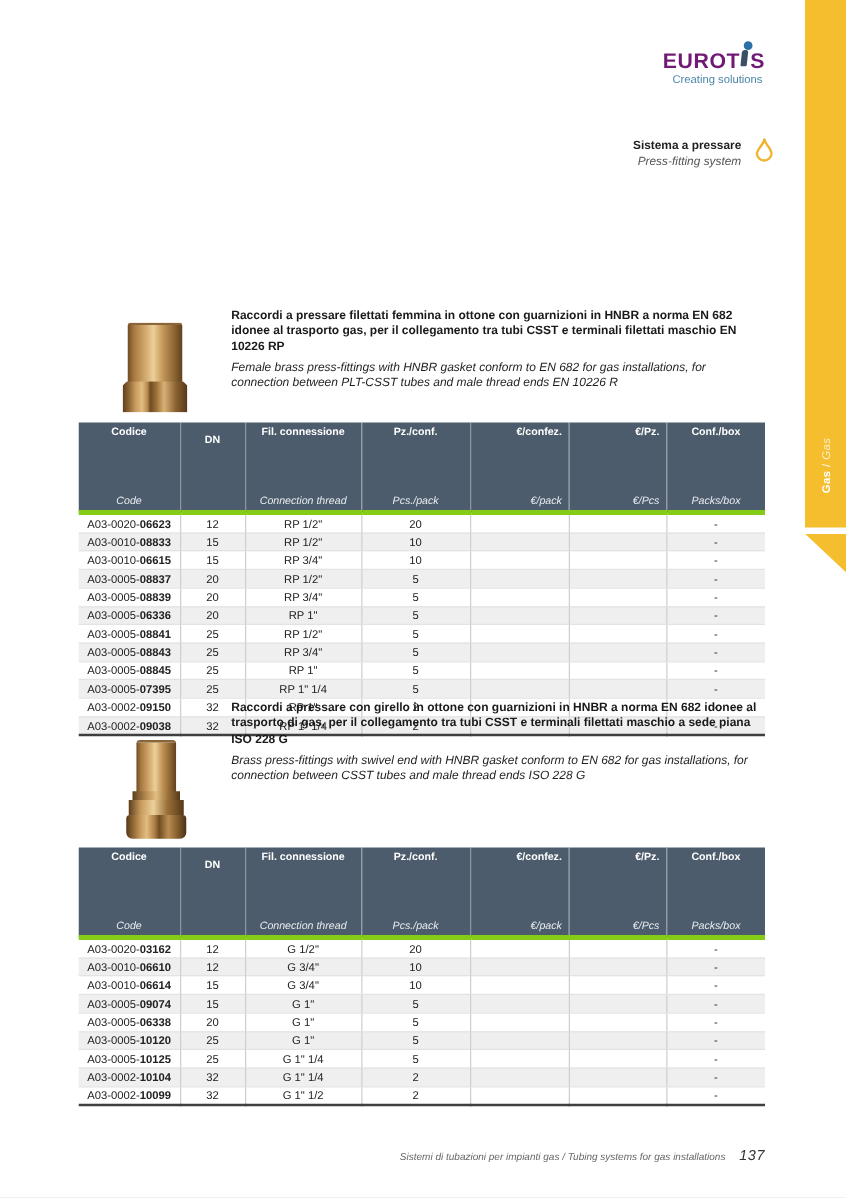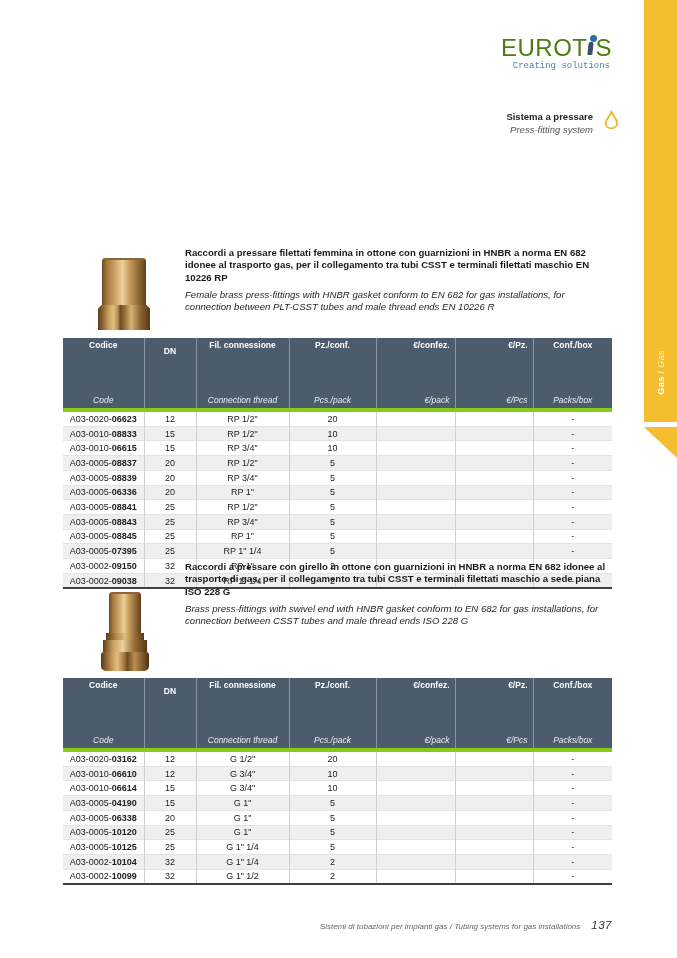--- a/index.html
+++ b/index.html
@@ -4,27 +4,27 @@
 <style>
   html,body { margin:0; padding:0; background:#e8e8e8; }
   .page {
     position:relative; width:677px; height:958px; margin:0 auto;
     background:#ffffff; overflow:hidden;
     font-family:"Liberation Sans", sans-serif; color:#1f1f1f;
   }
 
   
   .logo { position:absolute; top:36px; right:65px; text-align:right; }
-  .logo-text { font-size:24px; font-weight:normal; color:#4d7c0f; letter-spacing:.5px; line-height:1; }
+  .logo-text { font-size:17px; font-weight:bold; color:#701a75; letter-spacing:.5px; line-height:1; }
   .logo-i { position:relative; display:inline-block; width:8px; height:18px; }
   .logo-i::before { content:""; position:absolute; bottom:1px; left:1px; width:5px; height:13px;
     background:#3C5065; border-radius:2px 2px 1px 1px; transform:skewX(-6deg); }
   .logo-i::after { content:""; position:absolute; top:-3px; right:-2px; width:7px; height:7px;
     border-radius:50%; background:#2B6FA4; }
-  .logo-tagline { font-size:9px; color:#4C86A8; margin-top:1px; padding-right:2px;font-family:Liberation Mono, monospace; }
+  .logo-tagline { font-size:9px; color:#4C86A8; margin-top:1px; padding-right:2px; }
 
   
   .badge { position:absolute; top:108px; right:55px; display:flex; align-items:center; gap:8px; }
   .badge-text { text-align:right; }
   .badge-it { font-weight:bold; font-size:9.5px; color:#1f1f1f; line-height:1.35; }
   .badge-en { font-style:italic; font-size:9.5px; color:#555; line-height:1.35; }
 
   
   .side-tab { position:absolute; top:0; right:0; width:33px; height:422px; background:#F5BE2E; }
   .side-tab-tail { position:absolute; top:427px; right:0; width:33px; height:31px; background:#F5BE2E;
@@ -356,21 +356,21 @@
         <tr>
     <td class="code"><span class="pre">A03-0010-</span><span class="suf">06614</span></td>
     <td>15</td>
     <td>G 3/4"</td>
     <td>10</td>
     <td></td>
     <td></td>
     <td>-</td>
   </tr>
         <tr>
-    <td class="code"><span class="pre">A03-0005-</span><span class="suf">04190</span></td>
+    <td class="code"><span class="pre">A03-0005-</span><span class="suf">09074</span></td>
     <td>15</td>
     <td>G 1"</td>
     <td>5</td>
     <td></td>
     <td></td>
     <td>-</td>
   </tr>
         <tr>
     <td class="code"><span class="pre">A03-0005-</span><span class="suf">06338</span></td>
     <td>20</td>

